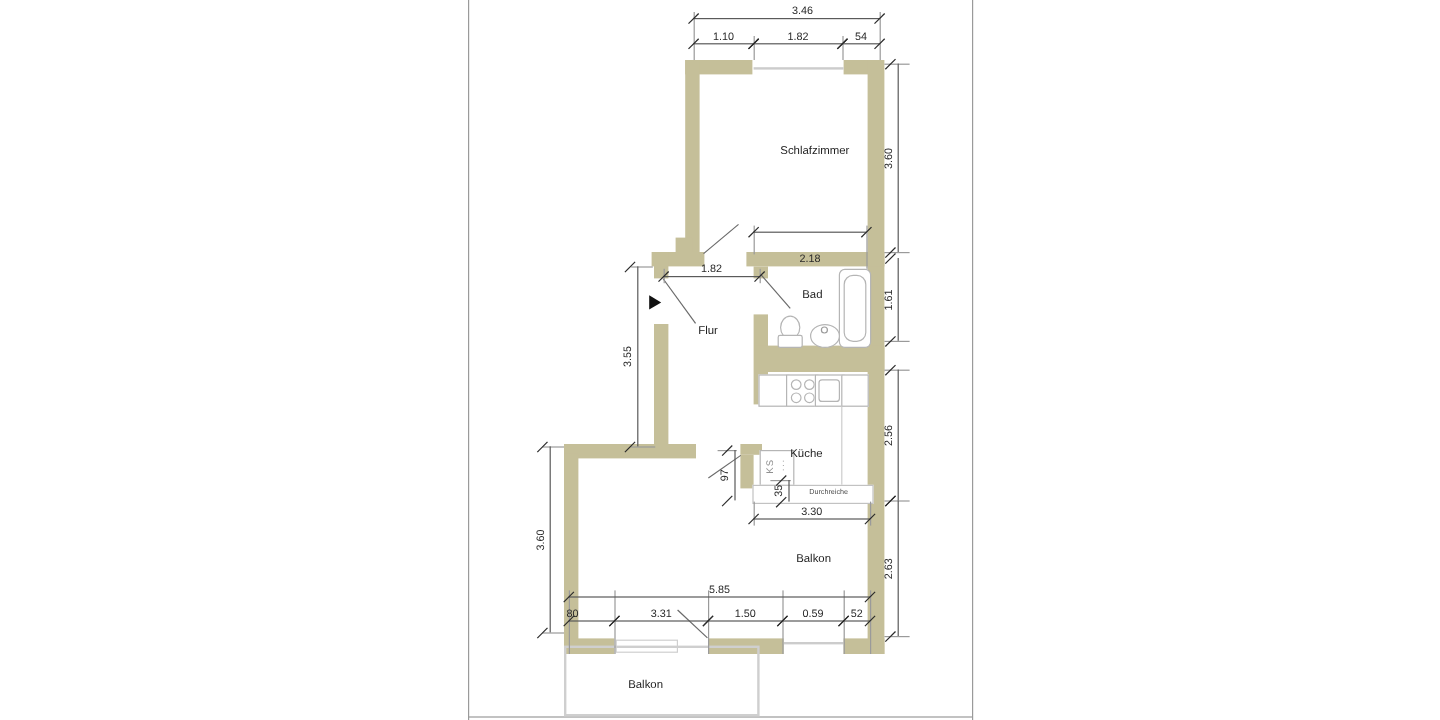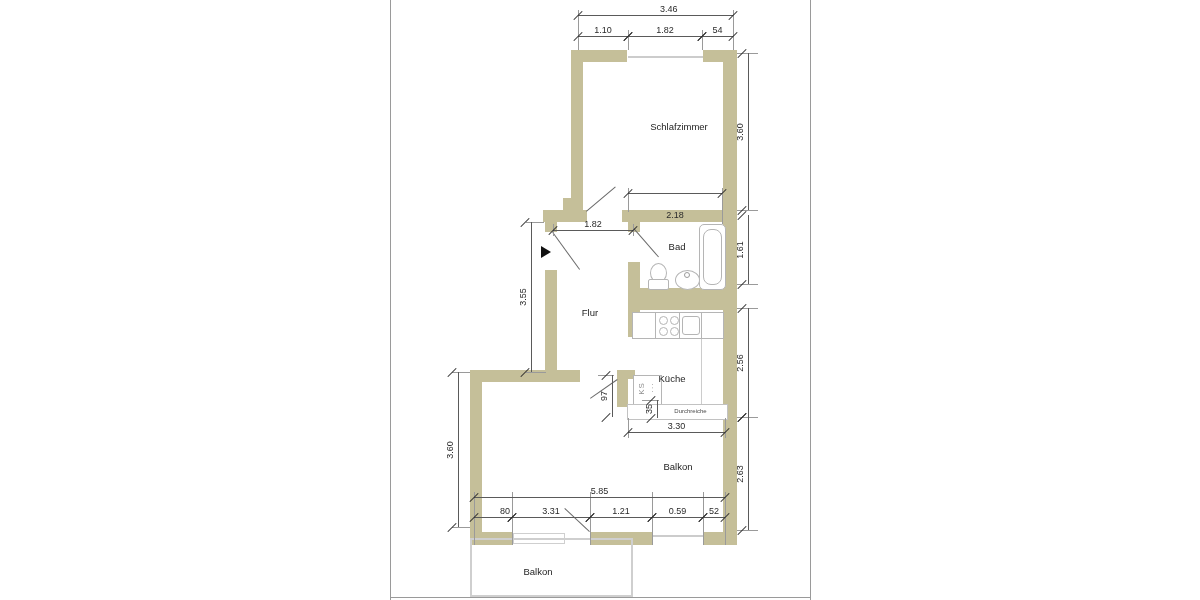--- a/index.html
+++ b/index.html
@@ -139,29 +139,29 @@
       <div class="tick" style="left: 622px; top: 432px; width: 12px;"></div>
       <div class="tick" style="left: 719px; top: 432px; width: 12px;"></div>
       <div class="dimlabel" style="left: 654.5px; top: 420px; width: 44px; height: 12px;">3.30</div>
       <div class="dimline-h" style="left: 474px; top: 497px; width: 251px;"></div>
       <div class="tick" style="left: 468px; top: 497px; width: 12px;"></div>
       <div class="tick" style="left: 719px; top: 497px; width: 12px;"></div>
       <div class="dimlabel" style="left: 577.5px; top: 485px; width: 44px; height: 12px;">5.85</div>
       <div class="dimline-h" style="left: 474px; top: 517px; width: 38px;"></div>
       <div class="tick" style="left: 468px; top: 517px; width: 12px;"></div>
       <div class="tick" style="left: 506px; top: 517px; width: 12px;"></div>
-      <div class="dimlabel" style="left: 483px; top: 505px; width: 44px; height: 12px;">80</div>
+      <div class="dimlabel" style="left: 455px; top: 505px; width: 44px; height: 12px;">80</div>
       <div class="dimline-h" style="left: 512px; top: 517px; width: 78px;"></div>
       <div class="tick" style="left: 506px; top: 517px; width: 12px;"></div>
       <div class="tick" style="left: 584px; top: 517px; width: 12px;"></div>
       <div class="dimlabel" style="left: 529px; top: 505px; width: 44px; height: 12px;">3.31</div>
       <div class="dimline-h" style="left: 590px; top: 517px; width: 62px;"></div>
       <div class="tick" style="left: 584px; top: 517px; width: 12px;"></div>
       <div class="tick" style="left: 646px; top: 517px; width: 12px;"></div>
-      <div class="dimlabel" style="left: 599px; top: 505px; width: 44px; height: 12px;">1.21</div>
+      <div class="dimlabel" style="left: 599px; top: 505px; width: 44px; height: 12px;">1.50</div>
       <div class="dimline-h" style="left: 652px; top: 517px; width: 51px;"></div>
       <div class="tick" style="left: 646px; top: 517px; width: 12px;"></div>
       <div class="tick" style="left: 697px; top: 517px; width: 12px;"></div>
       <div class="dimlabel" style="left: 655.5px; top: 505px; width: 44px; height: 12px;">0.59</div>
       <div class="dimline-h" style="left: 703px; top: 517px; width: 22px;"></div>
       <div class="tick" style="left: 697px; top: 517px; width: 12px;"></div>
       <div class="tick" style="left: 719px; top: 517px; width: 12px;"></div>
       <div class="dimlabel" style="left: 692px; top: 505px; width: 44px; height: 12px;">52</div>
       <div class="dimline-v" style="left: 531px; top: 222px; height: 150px;"></div>
       <div class="tick" style="left: 519px; top: 222px; width: 12px;"></div>
@@ -192,21 +192,21 @@
       <div class="tick" style="left: 736px; top: 417px; width: 12px;"></div>
       <div class="dimlabel v" style="left: 718px; top: 356.5px; width: 44px; height: 12px;">2.56</div>
       <div class="dimline-v" style="left: 748px; top: 417px; height: 113px;"></div>
       <div class="tick" style="left: 736px; top: 417px; width: 12px;"></div>
       <div class="tick" style="left: 736px; top: 530px; width: 12px;"></div>
       <div class="dimlabel v" style="left: 718px; top: 467.5px; width: 44px; height: 12px;">2.63</div>
     </div>
 
   <div class="room-label" style="left: 679px; top: 126px;">Schlafzimmer</div>
   <div class="room-label" style="left: 677px; top: 246px;">Bad</div>
-  <div class="room-label" style="left: 590px; top: 276px; margin-top: 36px;">Flur</div>
+  <div class="room-label" style="left: 590px; top: 276px;">Flur</div>
   <div class="room-label" style="left: 672px; top: 378px;">Küche</div>
   <div class="room-label" style="left: 678px; top: 466px;">Balkon</div>
   <div class="room-label" style="left: 538px; top: 571px;">Balkon</div>
 
   <div class="small-label" id="ks-label" style="left: 635px; top: 384px; transform: rotate(-90deg);">KS</div>
   <div class="small-label" id="ks-dots" style="left: 647px; top: 383px; transform: rotate(-90deg);">···</div>
   <div class="tiny-label" id="pass-label" style="left: 690.5px; top: 411px;">Durchreiche</div>
 </div>
 
 </body></html>

